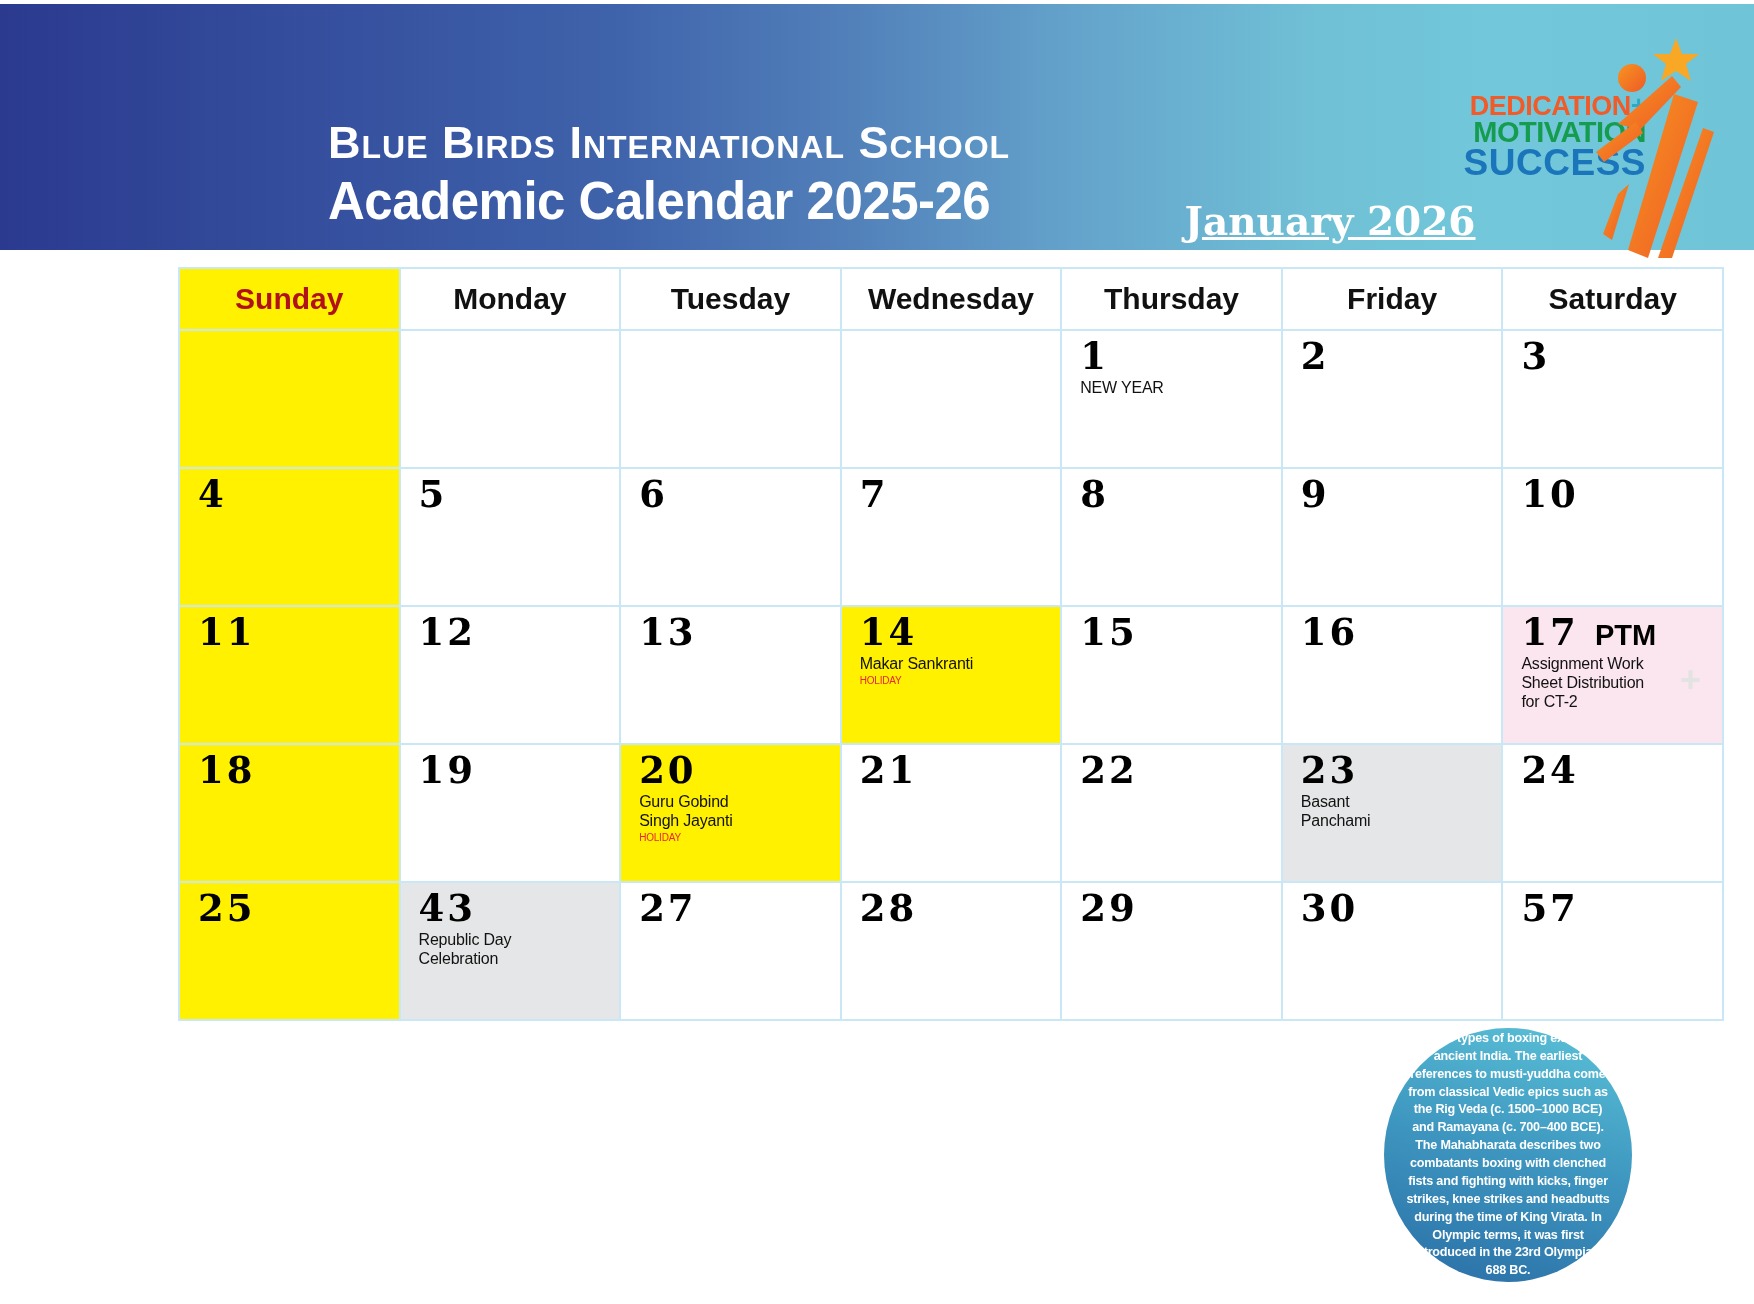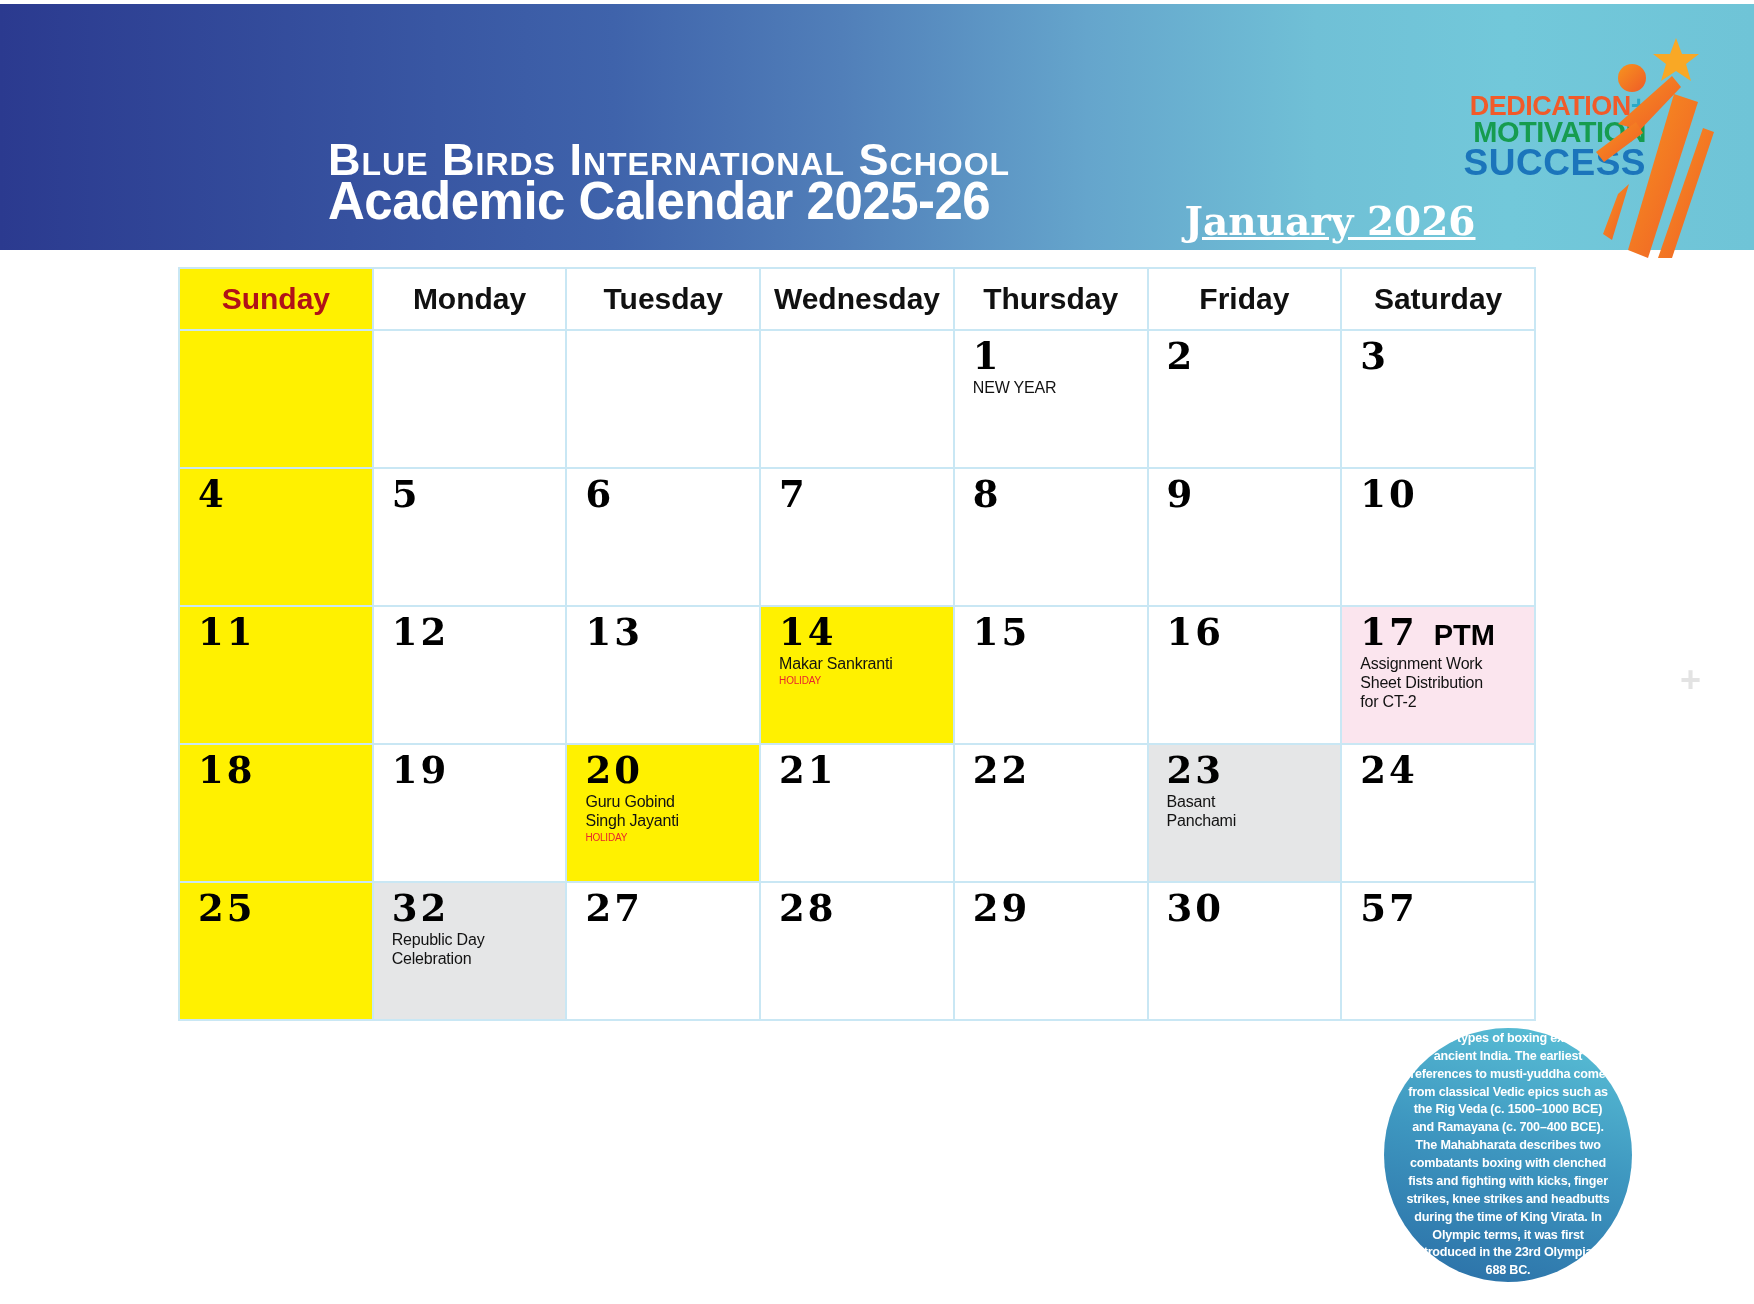--- a/index.html
+++ b/index.html
@@ -33,21 +33,20 @@
   .logo-intl{font-size:6.5px;font-weight:bold;letter-spacing:1.4px;line-height:1.3;}
   .logo-school{font-size:13px;font-weight:bold;letter-spacing:2.5px;line-height:1.1;}
   .logo-tagline{
     height:15px;display:flex;align-items:center;justify-content:center;
     font-family:"DejaVu Serif",serif;font-style:italic;font-size:6.5px;color:#333;white-space:nowrap;
   }
   .school-title{
     position:absolute;left:328px;top:116px;color:#ffffff;
     font-weight:bold;font-variant:small-caps;font-size:45px;letter-spacing:1px;line-height:1;
     white-space:nowrap;
-    margin-top:17px;
   }
   .doc-title{
     position:absolute;left:328px;top:170px;color:#ffffff;
     font-weight:bold;font-size:51px;letter-spacing:-0.5px;line-height:1;white-space:nowrap;
     transform:scaleY(1.04);transform-origin:left top;
   }
   .month-label{
     position:absolute;left:1160px;top:198px;width:340px;text-align:center;
     font-family:"DejaVu Serif",serif;font-weight:bold;font-size:39px;color:#ffffff;line-height:1;
     white-space:nowrap;
@@ -57,21 +56,21 @@
     position:absolute;right:108px;top:90px;text-align:right;font-weight:bold;line-height:0.93;
     white-space:nowrap;
   }
   .motto .m1{font-size:27px;color:var(--motto_orange);letter-spacing:-0.5px;}
   .motto .m1 .plus{color:#2aa9c9;}
   .motto .m2{font-size:29px;color:var(--motto_green);letter-spacing:-0.5px;}
   .motto .m3{font-size:37px;color:var(--motto_blue);letter-spacing:0.5px;}
   .figure-svg{position:absolute;left:1588px;top:28px;width:166px;height:226px;}
   
   .calendar{
-    position:absolute;left:178px;top:267px;width:1358px;border-collapse:collapse;table-layout:fixed;
+    position:absolute;left:178px;top:267px;width:1546px;border-collapse:collapse;table-layout:fixed;
   }
   .calendar th{
     height:62px;border:2px solid var(--grid_blue);background:#ffffff;
     font-size:30px;font-weight:bold;color:#111;text-align:center;vertical-align:middle;
   }
   .calendar th.sunday{background:var(--sunday_yellow);color:var(--sunday_label_red);}
   .calendar td{
     height:138px;border:2px solid var(--grid_blue);background:#ffffff;
     vertical-align:top;padding:6px 8px 0 18px;
   }
@@ -294,21 +293,21 @@
         </td>
       </tr>
       <tr>
         <td class="yellow">
           <div class="dateline">
             <span class="date">25</span>
           </div>
         </td>
         <td class="gray">
           <div class="dateline">
-            <span class="date">32</span>
+            <span class="date">43</span>
           </div>
           <div class="note">Republic Day
 Celebration</div>
         </td>
         <td>
           <div class="dateline">
             <span class="date">27</span>
           </div>
         </td>
         <td>

